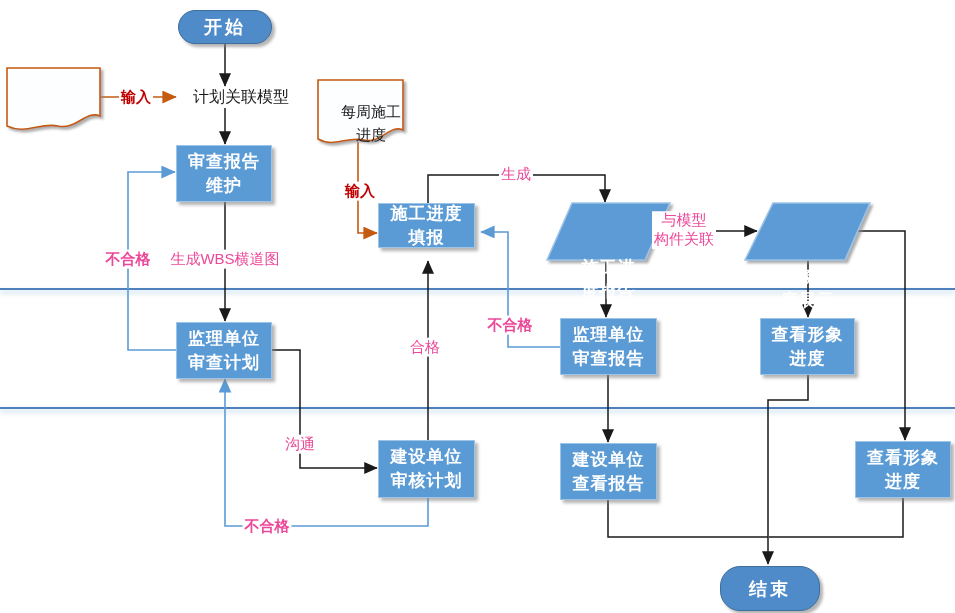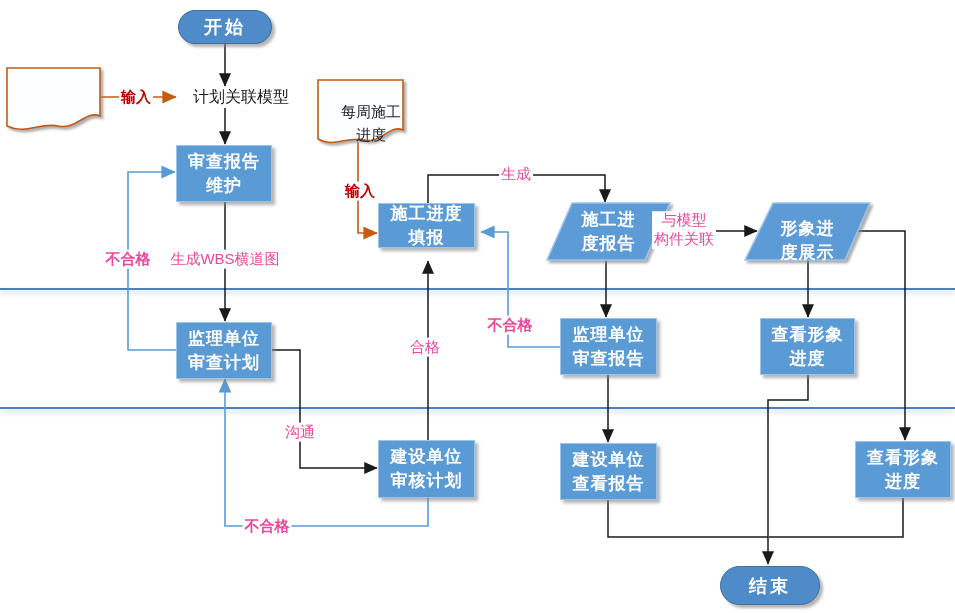--- a/index.html
+++ b/index.html
@@ -29,21 +29,21 @@
     display:flex;align-items:center;justify-content:center;z-index:3;box-sizing:border-box;}
 
   
   .plainnode{position:absolute;color:#1a1a1a;font-size:16px;text-align:center;
     background:#ffffff;z-index:4;white-space:nowrap;padding:0 3px;}
 
   
   .shape-text{position:absolute;z-index:3;display:flex;align-items:center;justify-content:center;
     text-align:center;white-space:pre-line;pointer-events:none;}
   .doc-text{color:#1a1a1a;font-size:15px;line-height:1.55;}
-  .par-text{color:#ffffff;font-weight:bold;font-size:17px;line-height:1.4;letter-spacing:1px;}
+  .par-text{color:#ffffff;font-weight:bold;font-size:17px;line-height:1.4;letter-spacing:1px;margin-top:48px;}
 
   
   .edge-label{position:absolute;transform:translate(-50%,-50%);background:#ffffff;
     padding:0 2px;font-size:15px;color:#ec4899;z-index:4;white-space:pre-line;text-align:center;line-height:1.25;}
   .lbl-blue{color:#ec4899;font-weight:bold;}
   .lbl-red{color:#C00000;font-weight:bold;}
 </style>
 </head>
 <body>
 
@@ -97,21 +97,21 @@
     </g>
 
     <path d="M7,68 H100 V116 C 86,110 76,130 58,126 C 40,122 26,135 7,126 Z" fill="#FDFEFF" stroke="#C55A11" stroke-width="1.6" filter="url(#ds)"></path>
     <path d="M318,80 H403 V130 C 390,124 381,144 364,140 C 347,136 334,148 318,139 Z" fill="#FDFEFF" stroke="#C55A11" stroke-width="1.6" filter="url(#ds)"></path>
 
     <polygon points="572,203 670,203 645,260 547,260" fill="#5B9BD5" stroke="#9DC3E6" stroke-width="1.5" filter="url(#ds)"></polygon>
     <polygon points="773,203 870,203 845,260 745,260" fill="#5B9BD5" stroke="#9DC3E6" stroke-width="1.5" filter="url(#ds)"></polygon>
   </svg>
 
   <div class="pill" style="left:178px;top:10px;width:94px;height:34px">开始</div>
-  <div class="pill" style="left:720px;top:566px;width:100px;height:39px">结束</div>
+  <div class="pill" style="left:720px;top:566px;width:100px;height:45px">结束</div>
 
   <div class="shape-text doc-text" style="left:318px;top:100px;width:106px;height:46px">每周施工
 进度</div>
 
   <div class="plainnode" style="left:182px;top:87px;width:112px">计划关联模型</div>
 
   <div class="box" style="left:176px;top:145px;width:96px;height:57px">审查报告
 维护</div>
   <div class="box" style="left:176px;top:322px;width:96px;height:57px">监理单位
 审查计划</div>
@@ -135,16 +135,16 @@
 
   <div class="edge-label lbl-red" style="left:136px;top:97px">输入</div>
   <div class="edge-label lbl-red" style="left:360px;top:191px">输入</div>
   <div class="edge-label" style="left:225px;top:259px">生成WBS横道图</div>
   <div class="edge-label lbl-blue" style="left:128px;top:259px">不合格</div>
   <div class="edge-label" style="left:516px;top:174px">生成</div>
   <div class="edge-label" style="left:684px;top:230px">与模型
 构件关联</div>
   <div class="edge-label lbl-blue" style="left:510px;top:325px">不合格</div>
   <div class="edge-label" style="left:425px;top:347px">合格</div>
-  <div class="edge-label" style="left:300px;top:432px">沟通</div>
+  <div class="edge-label" style="left:300px;top:444px">沟通</div>
   <div class="edge-label lbl-blue" style="left:267px;top:526px">不合格</div>
 
 </div>
 
 </body></html>

